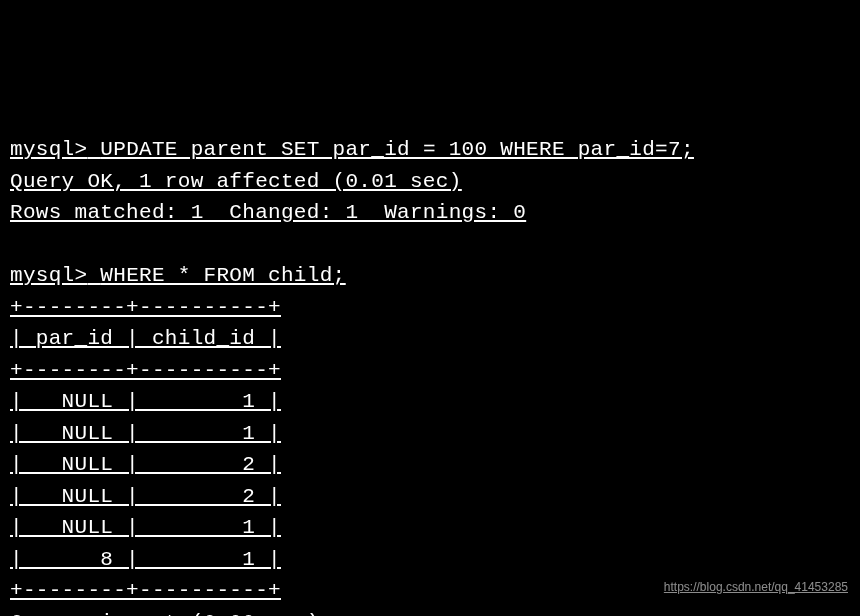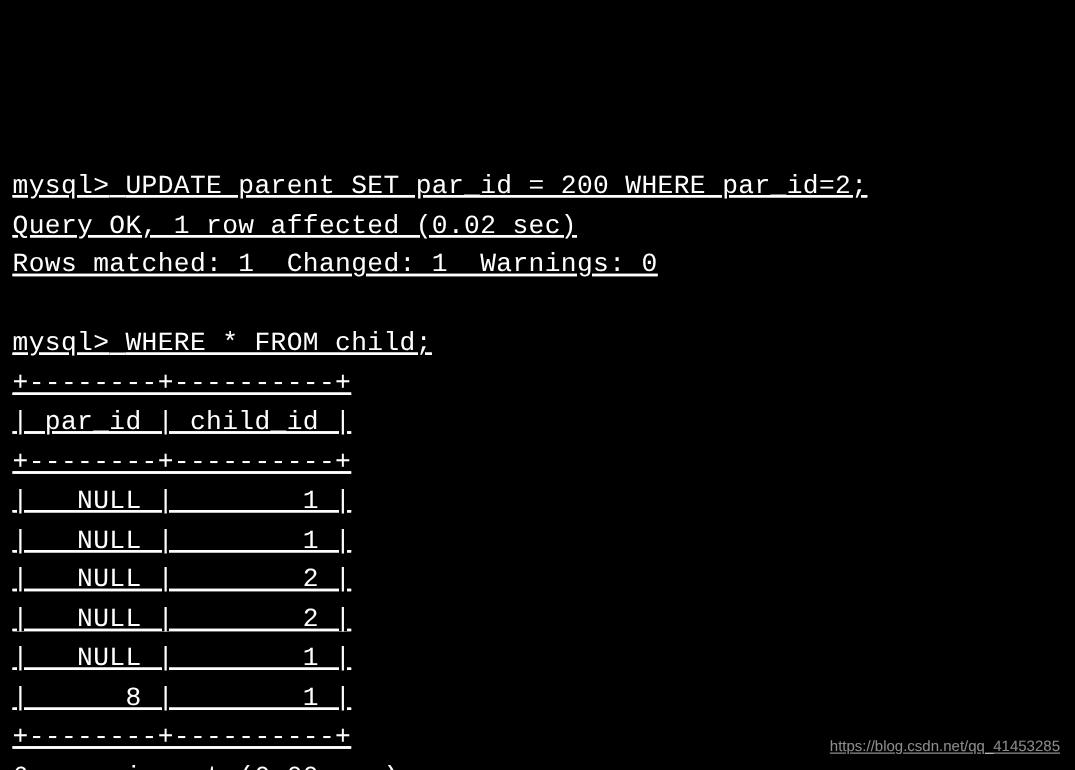--- a/index.html
+++ b/index.html
@@ -16,35 +16,35 @@
       line-height: 1.5;
       padding: 8px 10px;
       width: 860px;
       height: 616px;
       white-space: pre;
       position: relative;
       letter-spacing: 0.3px;
     }
     .watermark {
       position: absolute;
-      bottom: 10px;
+      bottom: 20px;
       right: 12px;
       font-size: 12px;
       color: rgba(255,255,255,0.55);
       font-family: Arial, sans-serif;
       letter-spacing: 0;
     }
   </style>
 </head>
 <body>
 
 
 
-<span>mysql&gt;</span> <span>UPDATE parent SET par_id = 200 WHERE par_id=2;</span>
-<span>Query OK, 1 row affected (0.02 sec)</span>
+<span>mysql&gt;</span> <span>UPDATE parent SET par_id = 100 WHERE par_id=7;</span>
+<span>Query OK, 1 row affected (0.01 sec)</span>
 <span>Rows matched: 1  Changed: 1  Warnings: 0</span>
 
 <span>mysql&gt;</span> <span>WHERE * FROM child;</span>
 <span>+--------+----------+</span>
 <span>| par_id | child_id |</span>
 <span>+--------+----------+</span>
 <span>|   NULL |        1 |</span>
 <span>|   NULL |        1 |</span>
 <span>|   NULL |        2 |</span>
 <span>|   NULL |        2 |</span>

